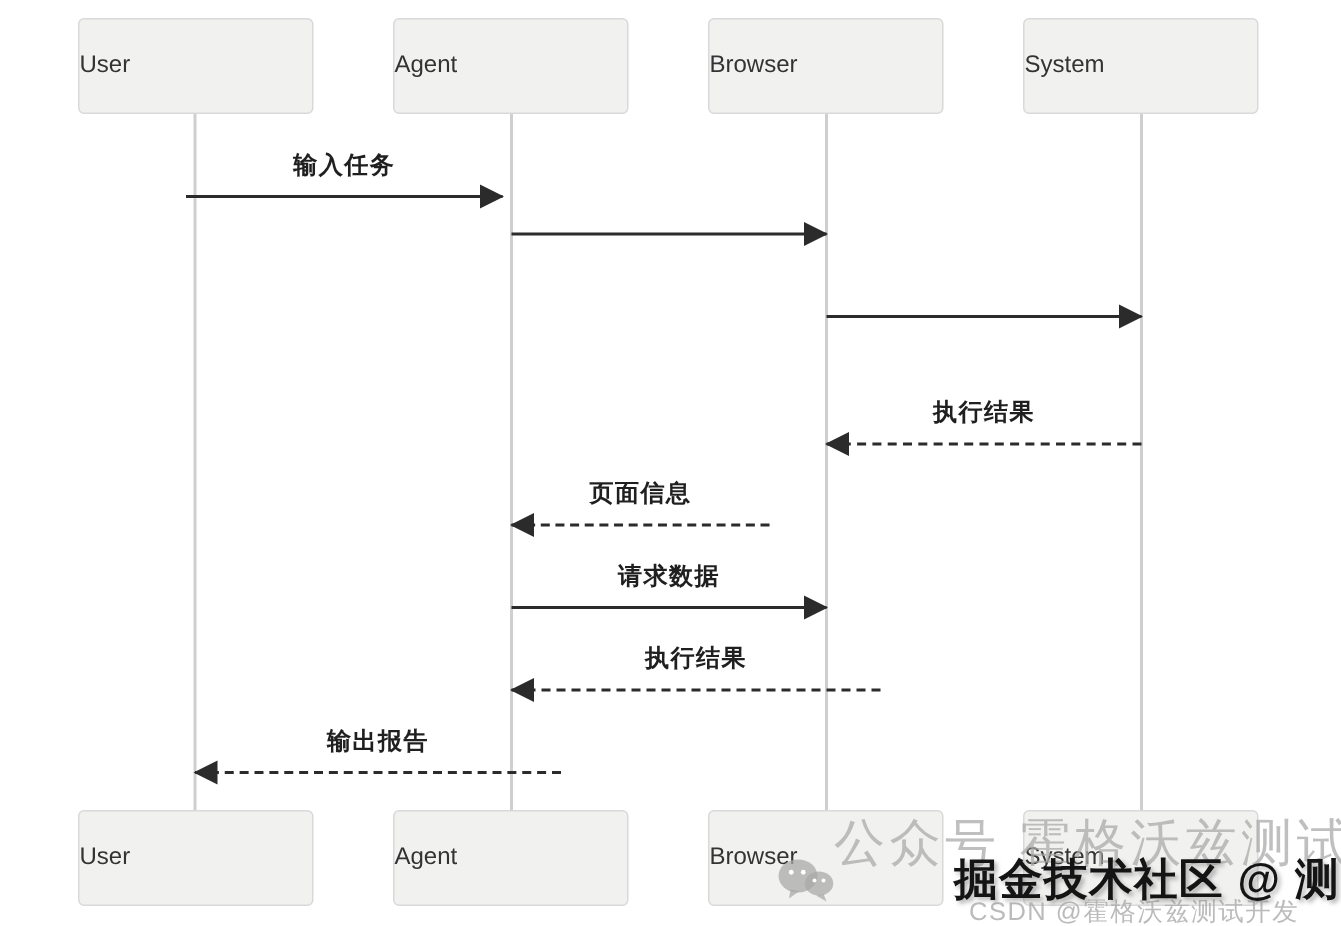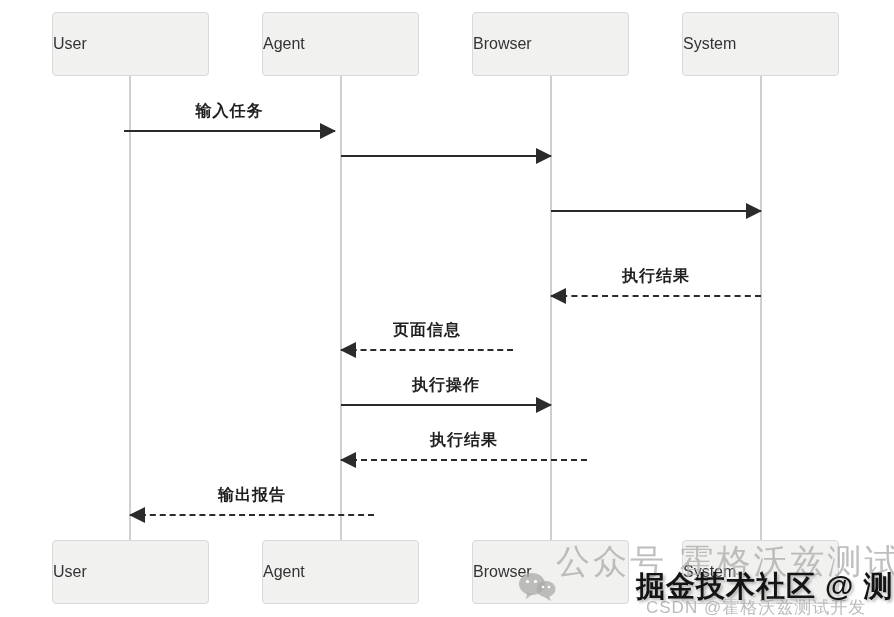--- a/index.html
+++ b/index.html
@@ -182,21 +182,21 @@
   </div>
 
   <div class="message dashed left" style="left:341px; top:319px; width:172px">
     <div class="msg-label">页面信息</div>
     <div class="msg-line">
         <div class="arrowhead"></div>
       </div>
   </div>
 
   <div class="message solid right" style="left:341px; top:374px; width:210px">
-    <div class="msg-label">执行操作</div>
+    <div class="msg-label">请求数据</div>
     <div class="msg-line">
         <div class="arrowhead"></div>
       </div>
   </div>
 
   <div class="message dashed left" style="left:341px; top:429px; width:246px">
     <div class="msg-label">执行结果</div>
     <div class="msg-line">
         <div class="arrowhead"></div>
       </div>

